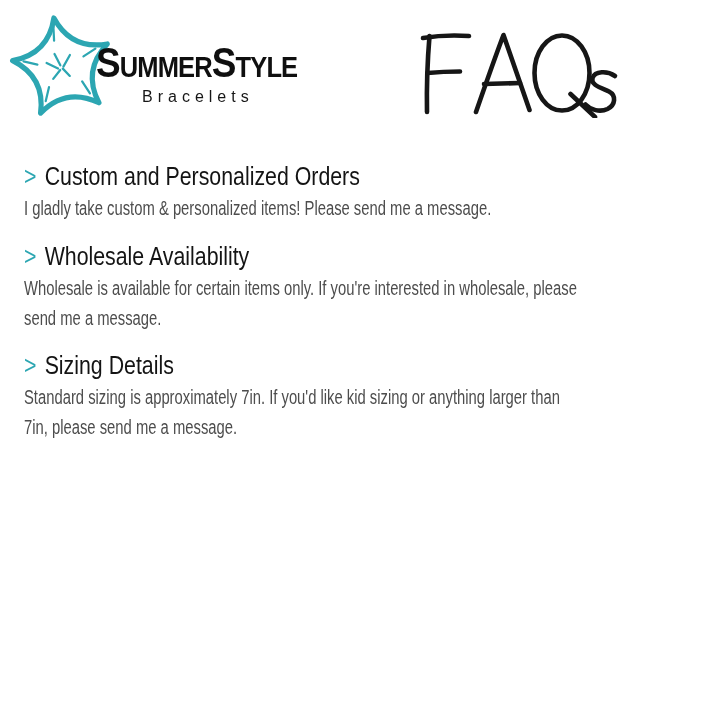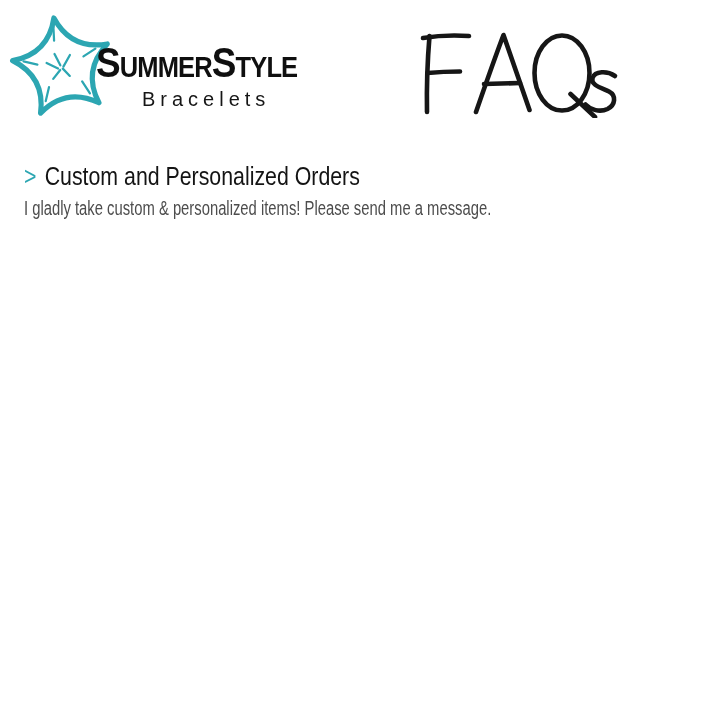--- a/index.html
+++ b/index.html
@@ -18,21 +18,21 @@
   .starfish-wrap svg { transform: rotate(-10deg); }
 
   .brand-text { position: absolute; left: 96px; top: 42px; }
   .brand-name {
     font-size: 42px; font-weight: 800; color: #0f0f0f;
     font-variant: small-caps; letter-spacing: -1px; line-height: 1;
     transform: scaleX(0.88); transform-origin: left center; white-space: nowrap;
   }
   .brand-sub {
     margin-top: 4px; padding-left: 46px;
-    font-size: 20px; font-weight: 400; letter-spacing: 5px;
+    font-size: 16px; font-weight: 400; letter-spacing: 5px;
     color: #161616; white-space: nowrap;
   }
 
   .faq-title { position: absolute; left: 412px; top: 24px; width: 212px; height: 94px; }
   .sr-only {
     position: absolute; width: 1px; height: 1px; overflow: hidden;
     clip: rect(0 0 0 0); white-space: nowrap;
   }
 
   
@@ -112,18 +112,32 @@
 
   <main>
 
     <section class="faq-item">
       <h2 class="faq-q">
         <span class="marker">&gt;</span><span>Custom and Personalized Orders</span>
       </h2>
       <p class="faq-a">I gladly take custom &amp; personalized items! Please send me a message.</p>
     </section>
 
+    <section class="faq-item">
+      <h2 class="faq-q">
+        <span class="marker">&gt;</span><span>Wholesale Availability</span>
+      </h2>
+      <p class="faq-a">Wholesale is available for certain items only. If you're interested in wholesale, please
+send me a message.</p>
+    </section>
 
+    <section class="faq-item">
+      <h2 class="faq-q">
+        <span class="marker">&gt;</span><span>Sizing Details</span>
+      </h2>
+      <p class="faq-a">Standard sizing is approximately 7in. If you'd like kid sizing or anything larger than
+7in, please send me a message.</p>
+    </section>
 
 
 
   </main>
 </div>
 
 </body></html>

